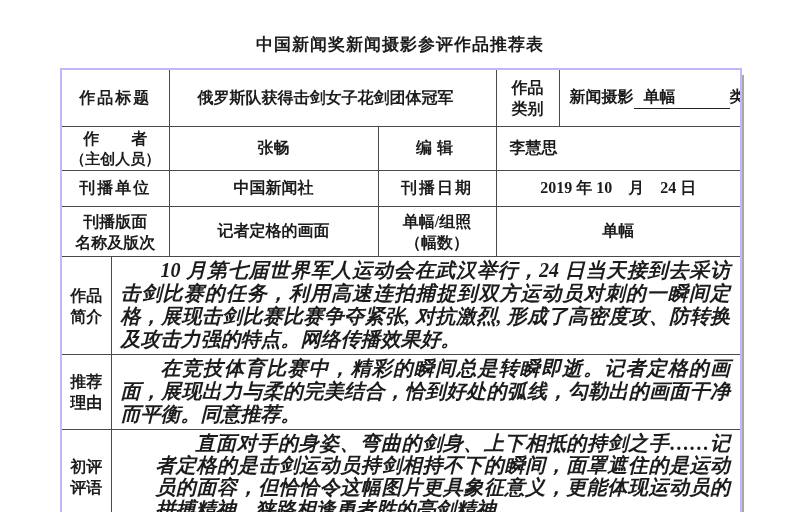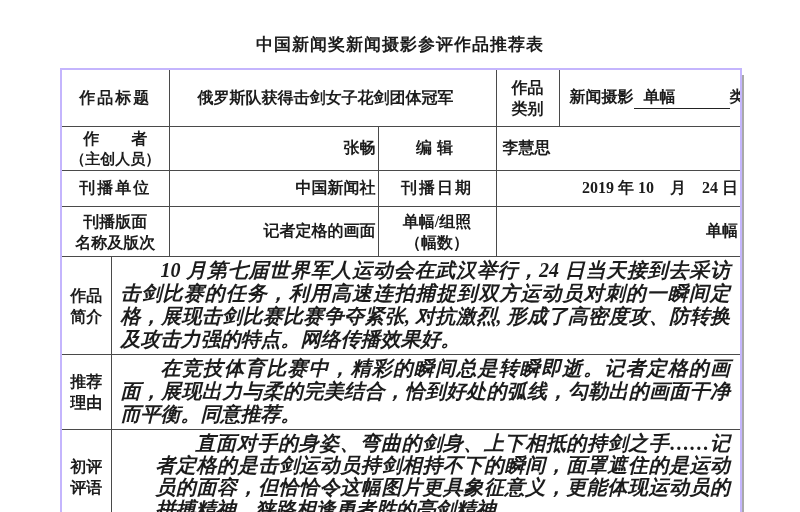--- a/index.html
+++ b/index.html
@@ -24,23 +24,23 @@
   tr.r3 td { height:35px; }
   tr.r4 td { height:49px; }
   tr.r5 td { height:76px; }
   tr.r6 td { height:53px; }
   tr.r7 td { height:68px; }
   .lbl { text-align:center; font-weight:700; }
   .sp2 { letter-spacing:2px; }
   .sp5 { letter-spacing:5px; }
   .two-line div { line-height:21px; }
   .val { font-weight:600; }
-  .val-c { text-align:right; font-weight:600; }
+  .val-c { text-align:center; font-weight:600; }
   .pad-l { padding-left:28px; }
-  .pad-s { padding-left:6px; }
+  .pad-s { padding-left:13px; }
   .cat-cell { padding-left:10px; font-weight:600; white-space:nowrap; }
   .fill-line {
     display:inline-block; min-width:96px; border-bottom:1px solid #222;
     padding-left:10px; box-sizing:border-box;
   }
   .para {
     text-align:justify; text-indent:2em; font-weight:600;
     font-size:20px; line-height:23px; padding:2px 10px 3px 9px;font-style:italic;
   }
   tr.r7 .para { line-height:22px;padding-left:44px; }

